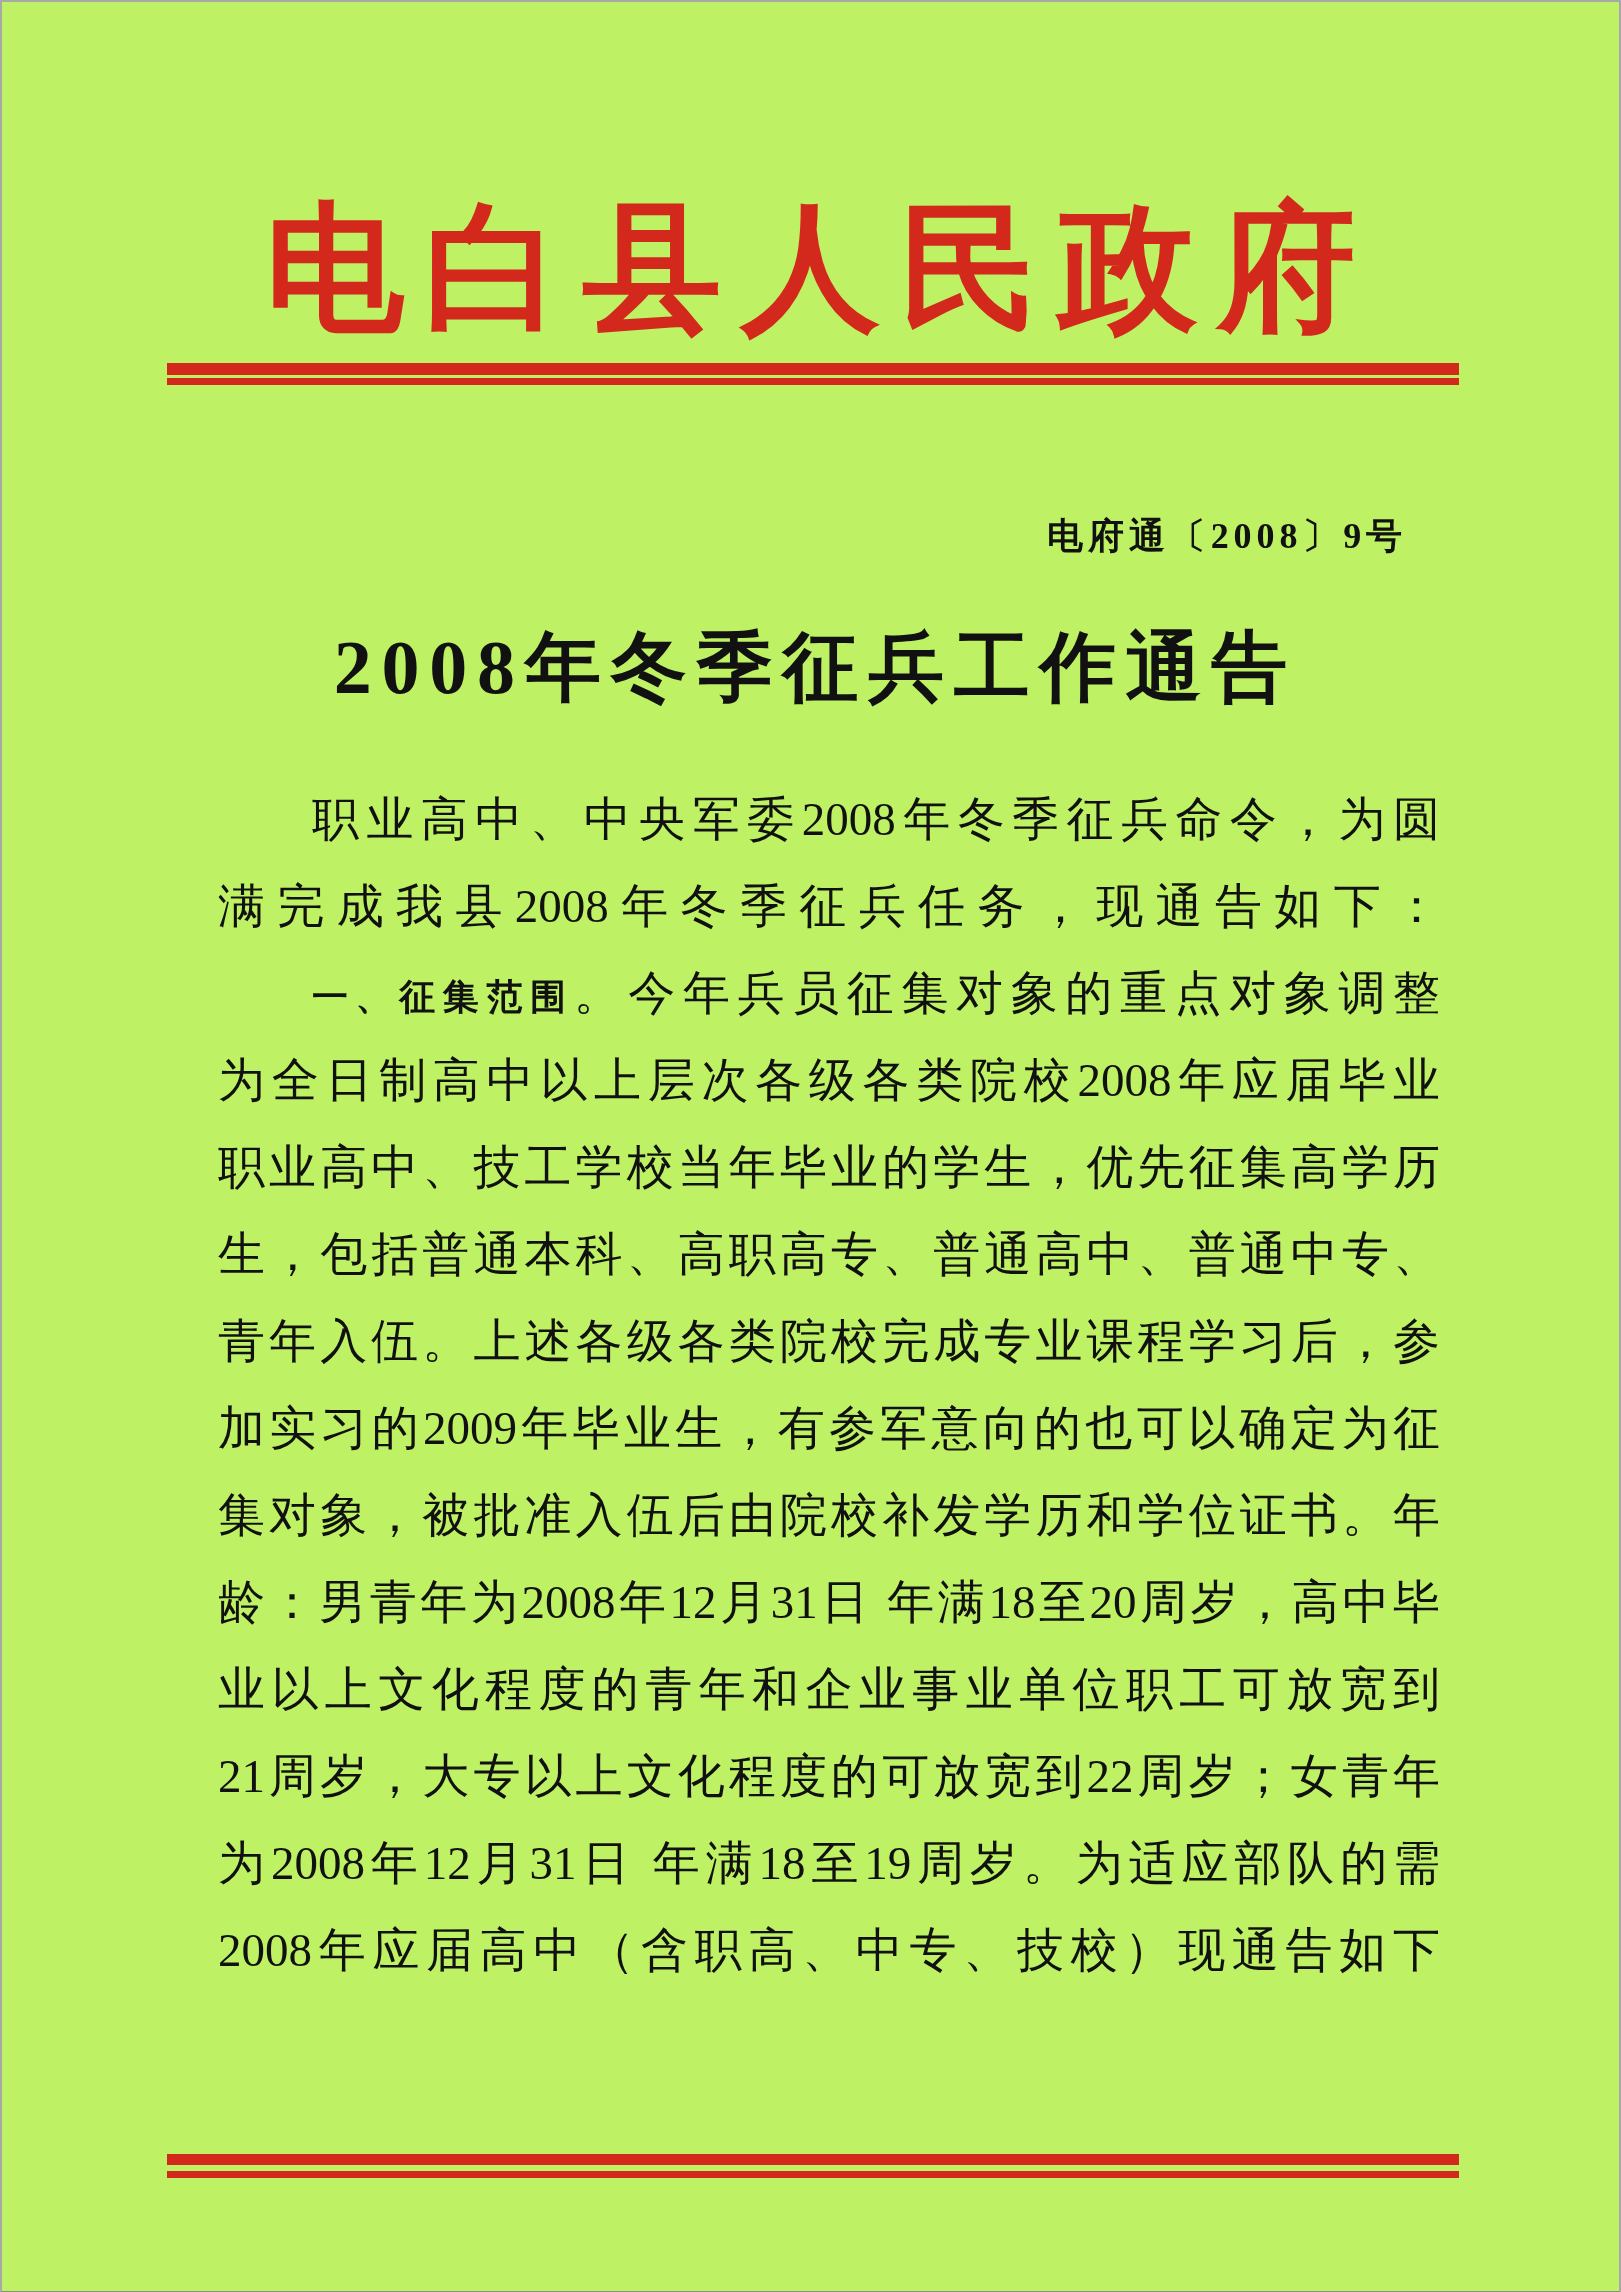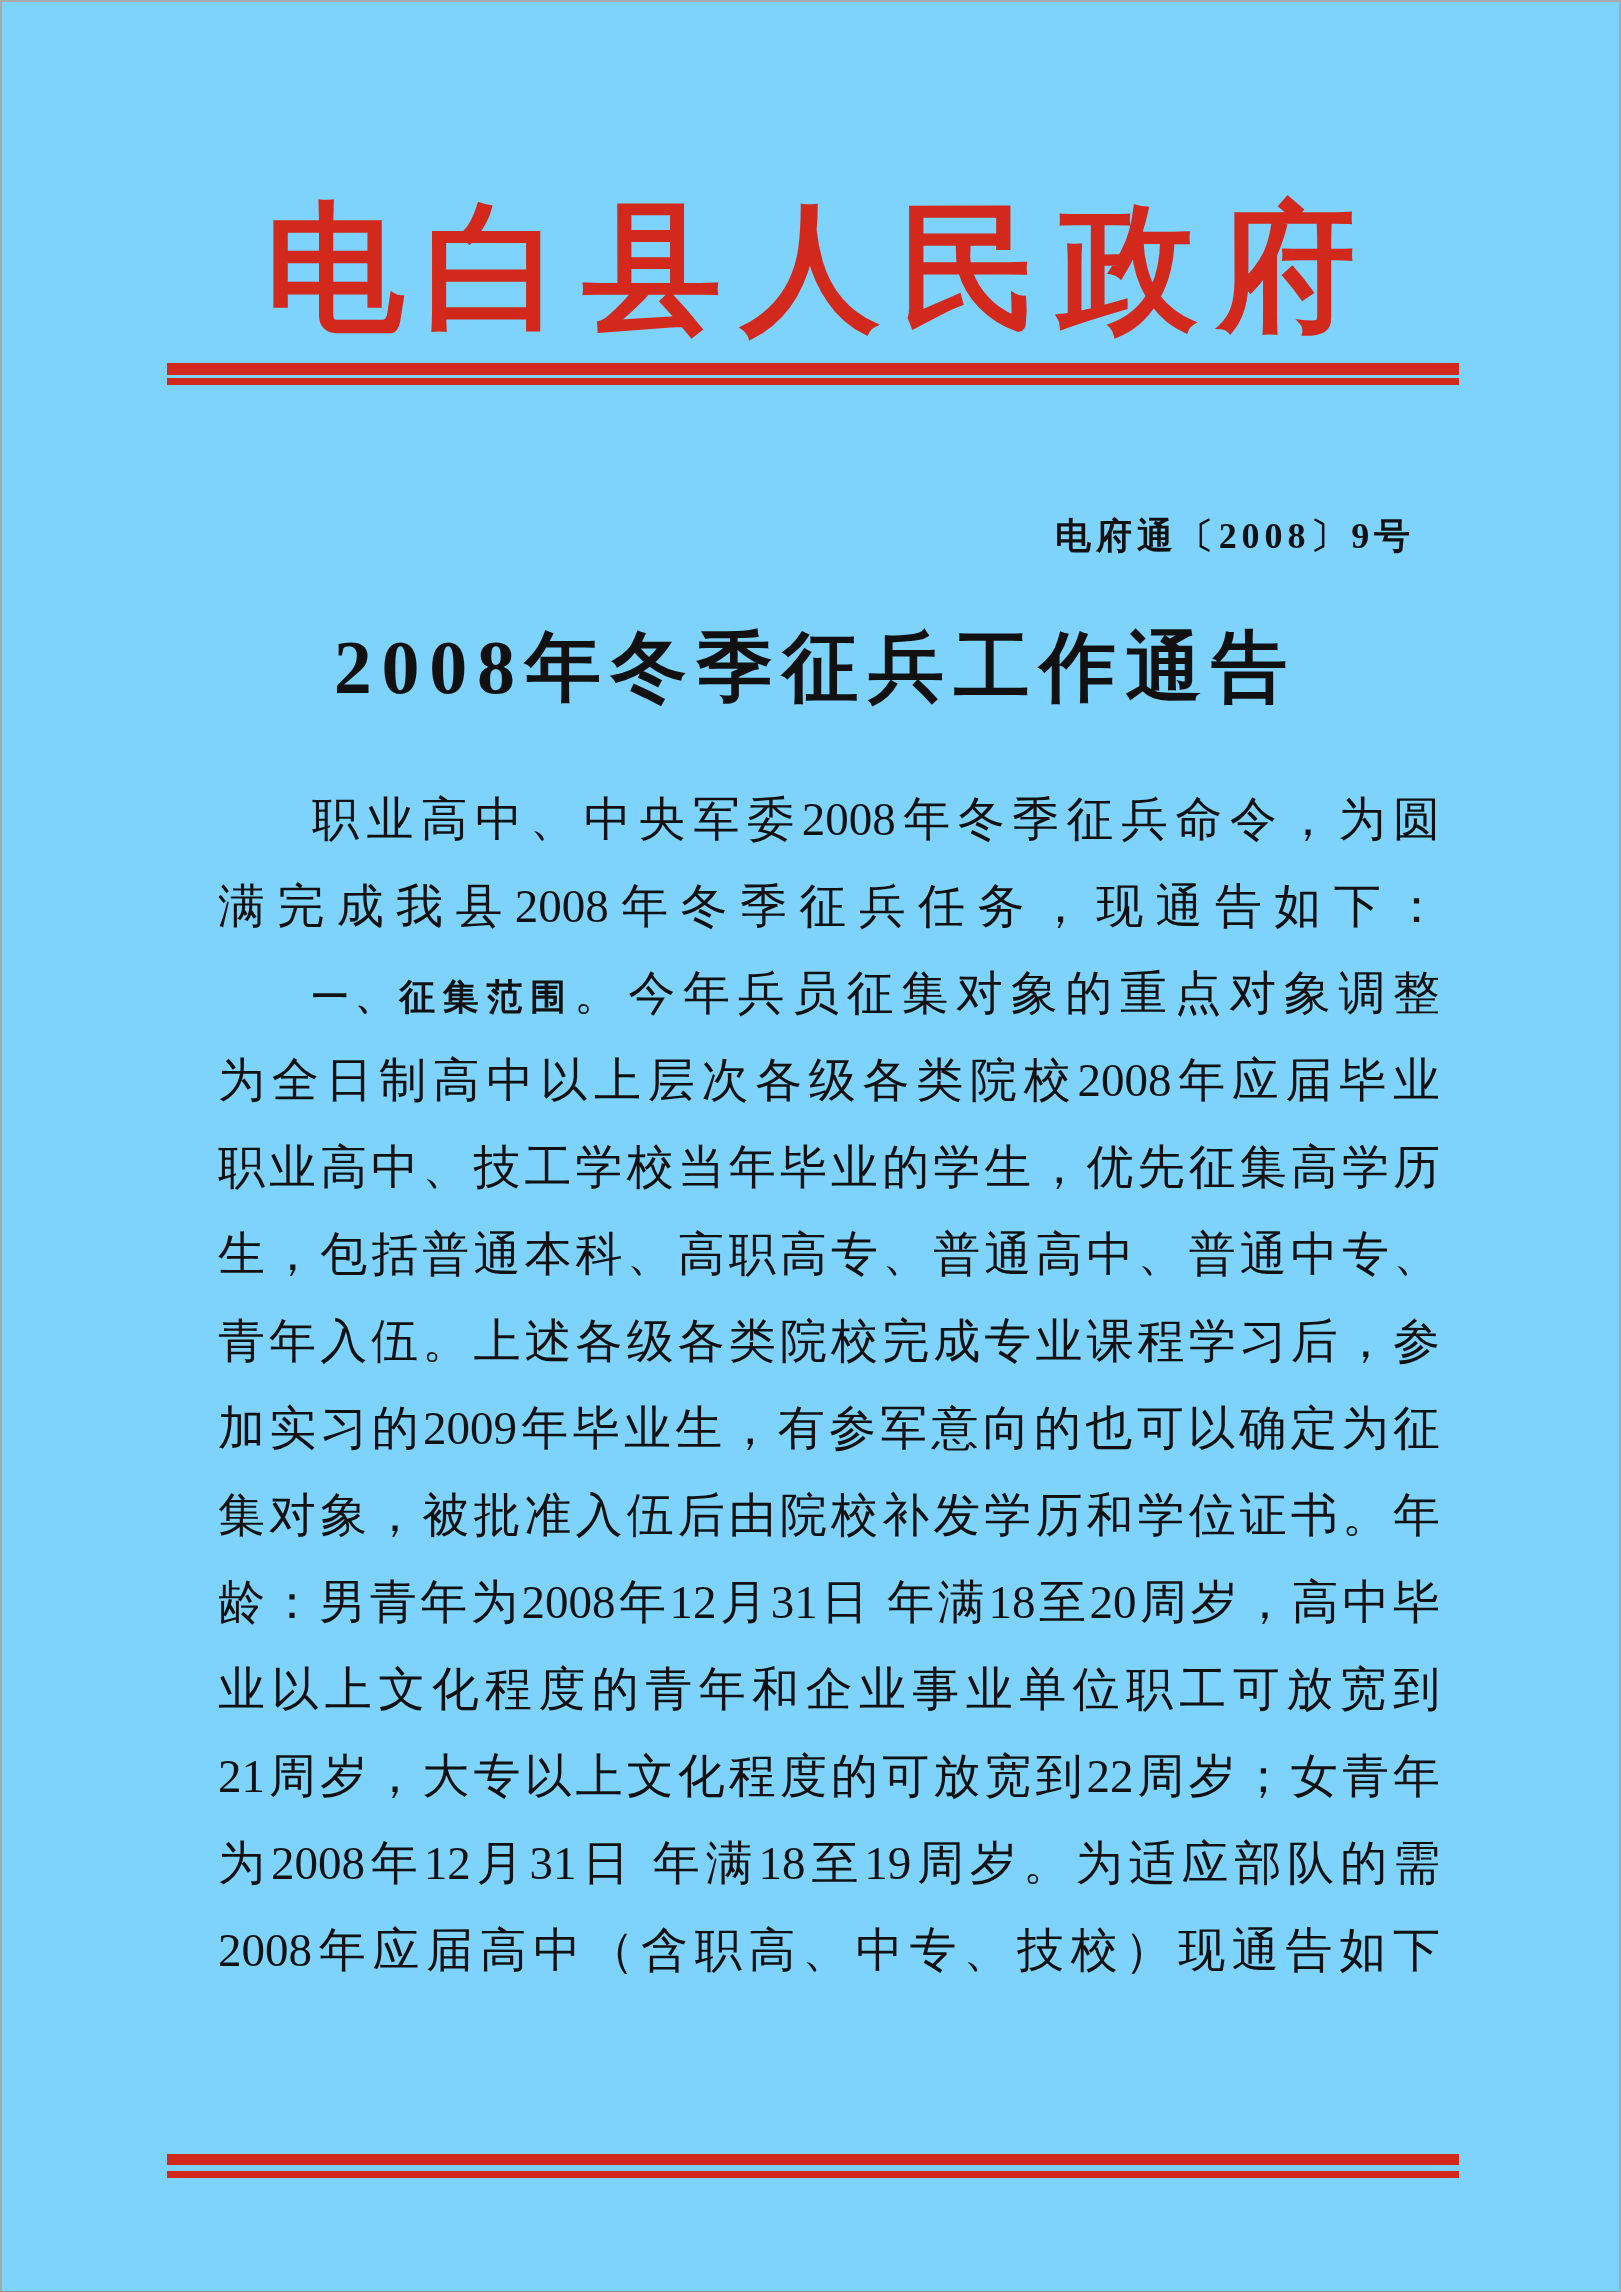--- a/index.html
+++ b/index.html
@@ -1,21 +1,21 @@
 <!DOCTYPE html>
 <html style="--accent-red: #d3291d;"><head>
 <meta charset="utf-8">
 <style>
   html, body { margin: 0; padding: 0; background: #ffffff; }
   .page {
     position: relative;
     width: 1621px;
     height: 2293px;
     box-sizing: border-box;
-    background: #7dd3fc;
+    background: #bef264;
     border: 2px solid #a8a8a8;
     border-bottom-color: #8c8c8c;
     font-family: "Liberation Serif", "DejaVu Serif", serif;
     color: #111111;
     overflow: hidden;
   }
 
   
   .org-name {
     position: absolute;
@@ -41,21 +41,21 @@
   }
   .rule-top-thick    { top: 361px;  height: 11.8px; }
   .rule-top-thin     { top: 376px;  height: 6.9px;  }
   .rule-bottom-thick { top: 2152px; height: 10.8px; }
   .rule-bottom-thin  { top: 2169px; height: 6.9px;  }
 
   
   .doc-number {
     position: absolute;
     top: 510px;
-    right: 204px;
+    right: 212px;
     font-size: 36px;
     font-weight: 700;
     letter-spacing: 4.9px;
     color: #111111;
   }
 
   
   .doc-title {
     position: absolute;
     top: 616px;

